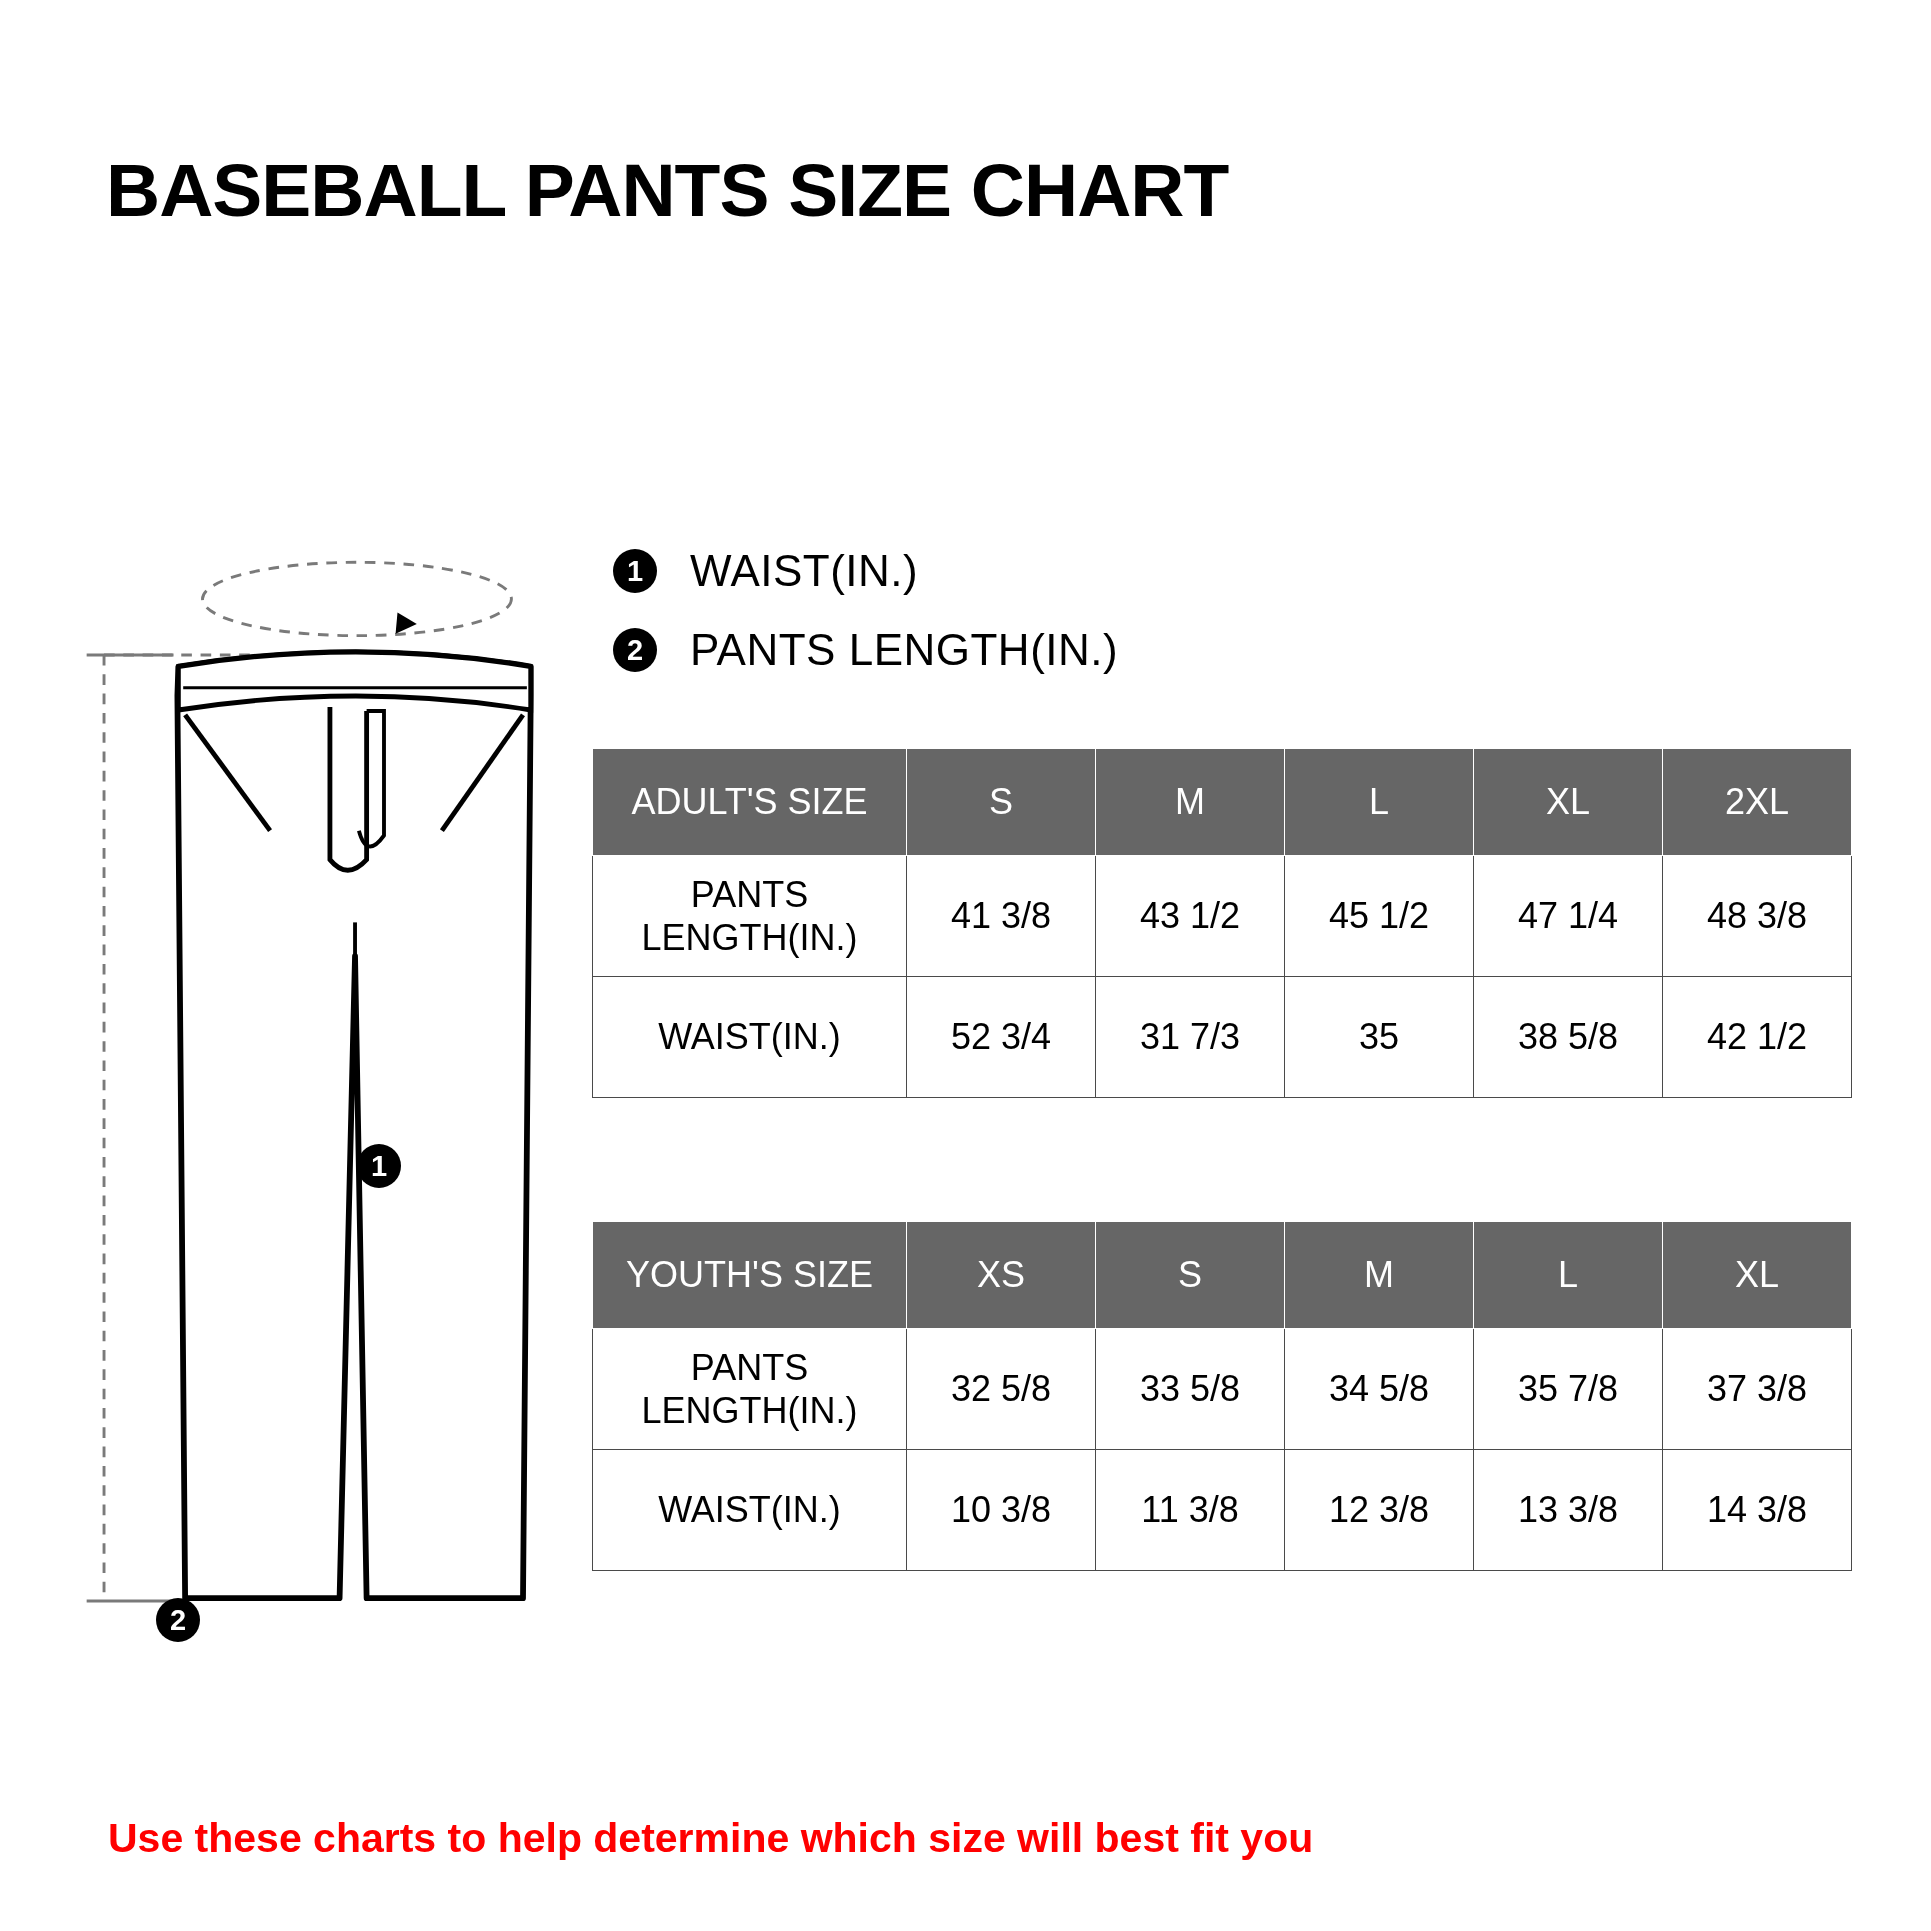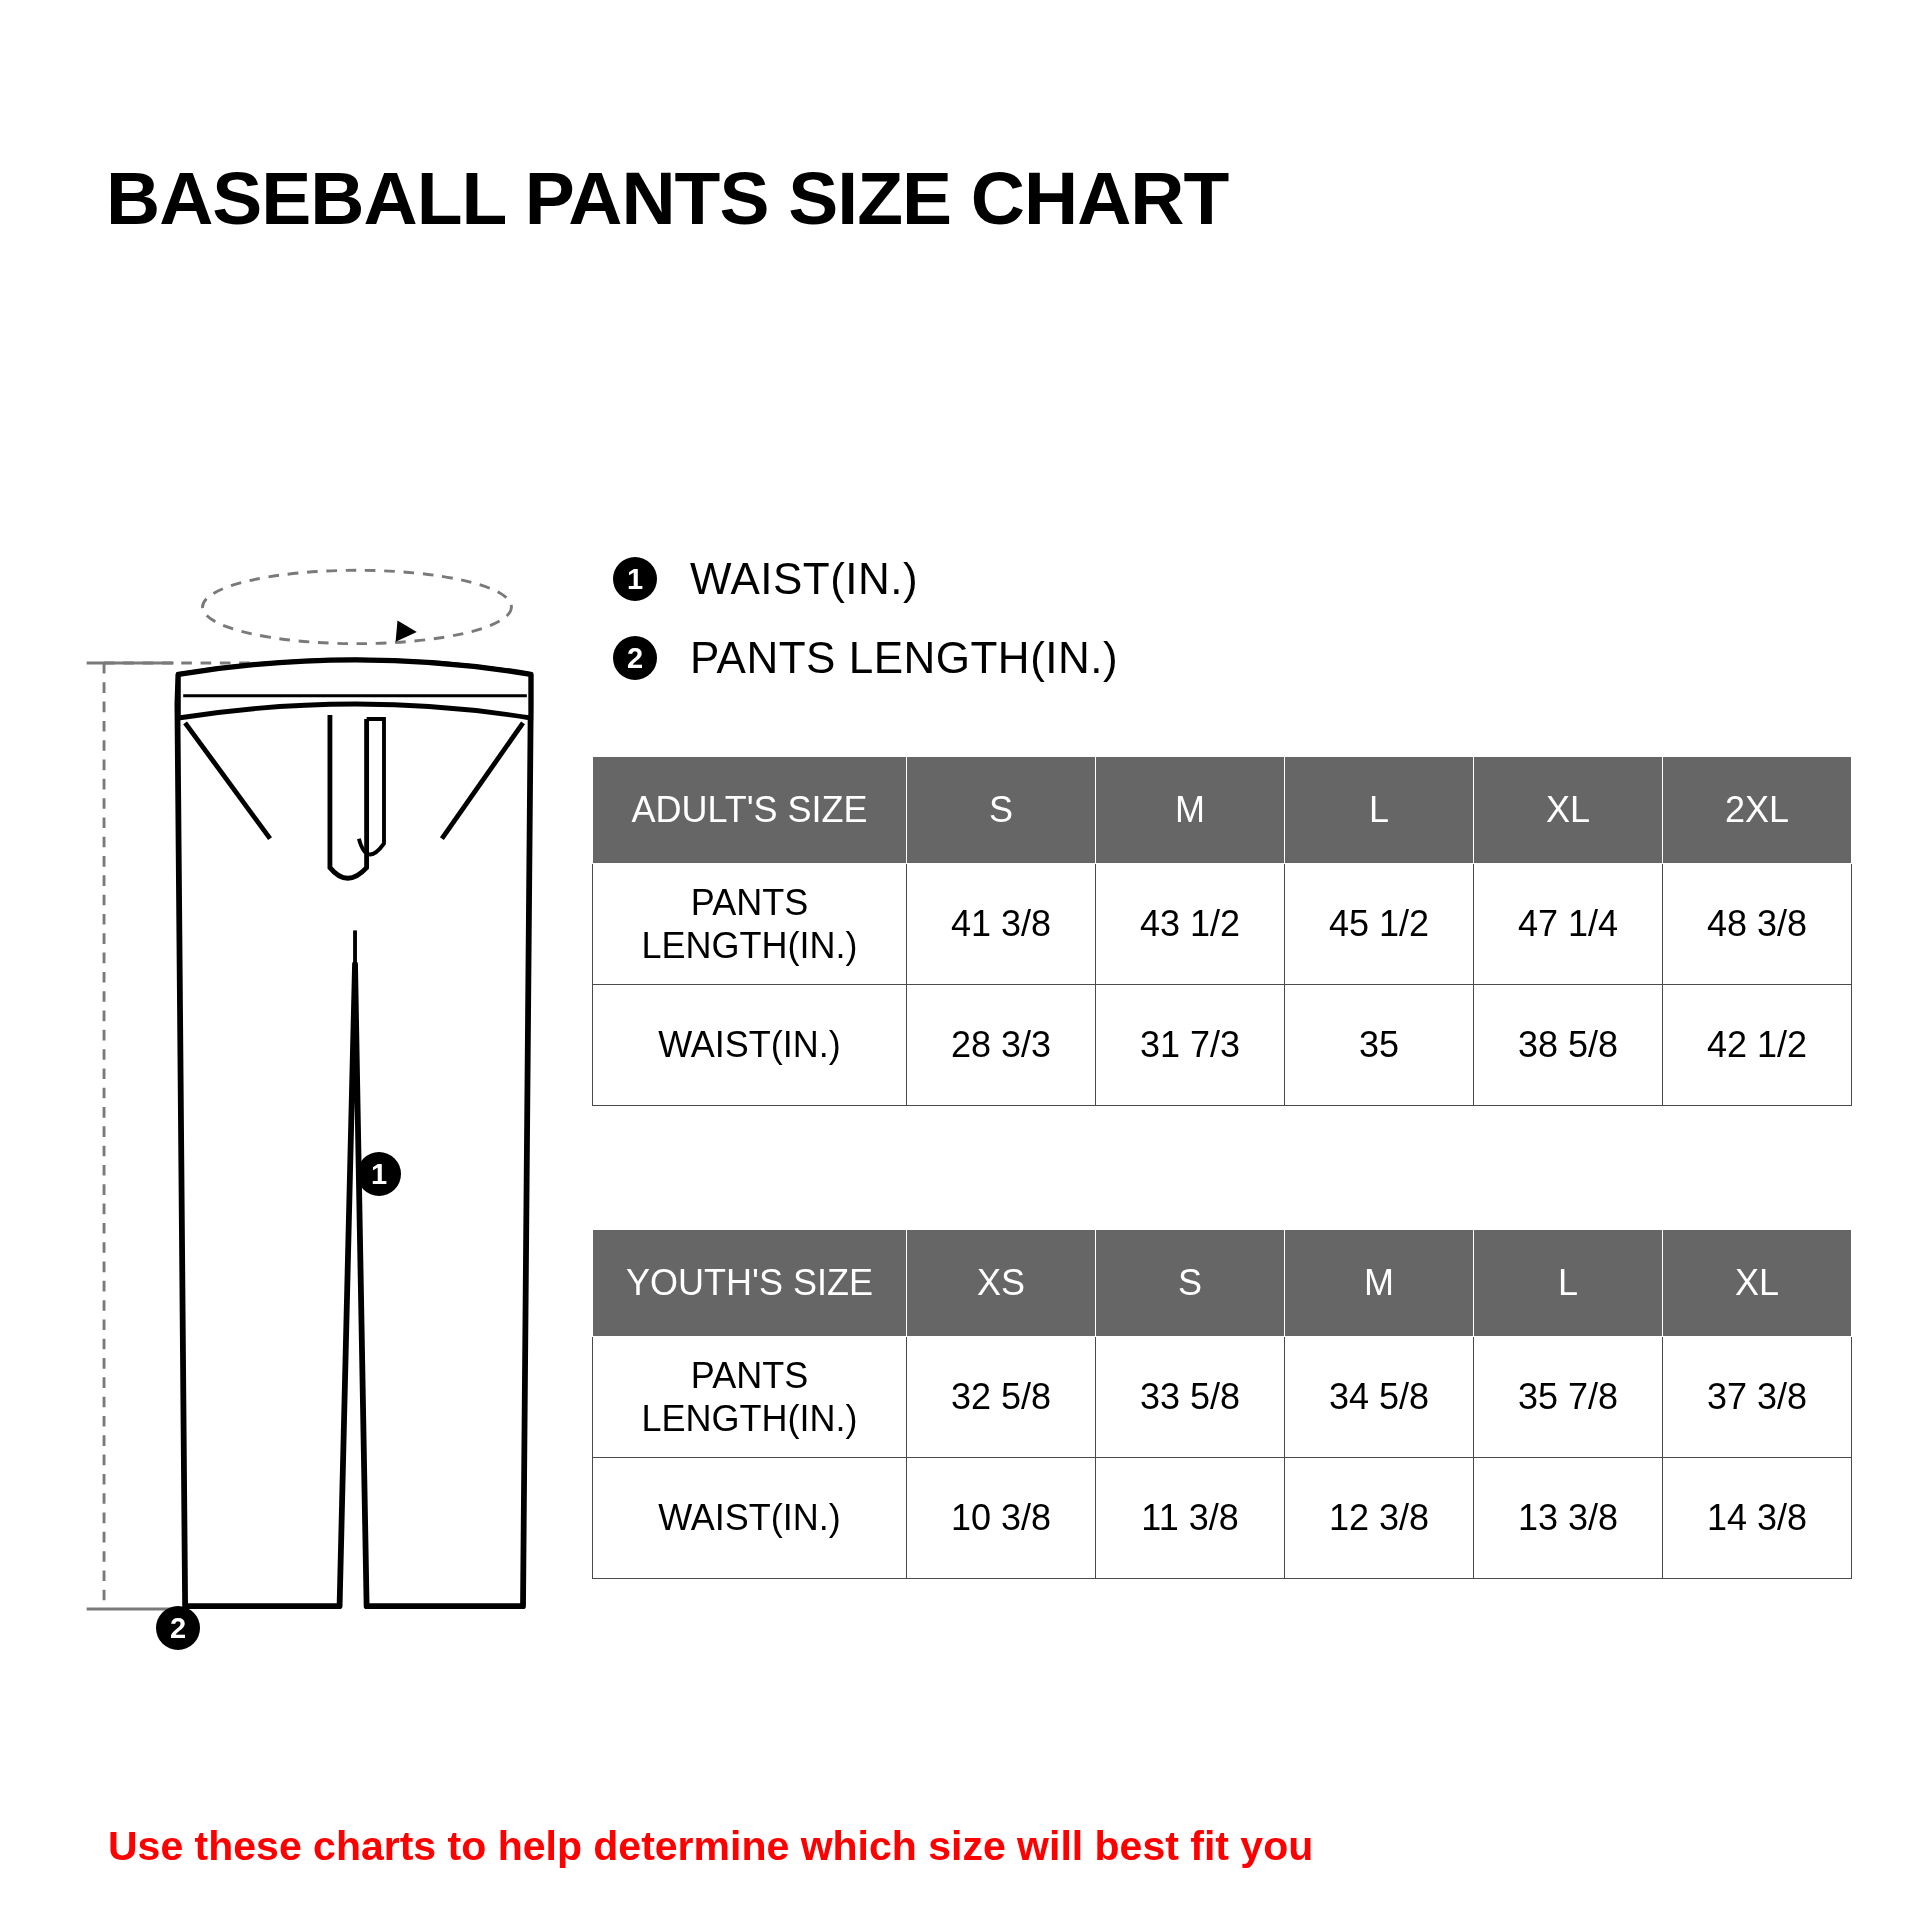--- a/index.html
+++ b/index.html
@@ -13,21 +13,20 @@
     font-family: "Liberation Sans", sans-serif;
     color: #000000;
     position: relative;
     overflow: hidden;
   }
   .page {
     position: absolute;
     left: 0; top: 0;
     width: 1931px;
     height: 1573px;
-    margin-top: 8px;
   }
 
   
   .title {
     position: absolute;
     left: 106px;
     top: 101px;
     font-size: 75px;
     font-weight: bold;
     letter-spacing: -1px;
@@ -232,21 +231,21 @@
         <tr>
           <td class="row-label">PANTS LENGTH(IN.)</td>
           <td>41 3/8</td>
           <td>43 1/2</td>
           <td>45 1/2</td>
           <td>47 1/4</td>
           <td>48 3/8</td>
         </tr>
         <tr>
           <td class="row-label">WAIST(IN.)</td>
-          <td>28 3/3</td>
+          <td>52 3/4</td>
           <td>31 7/3</td>
           <td>35</td>
           <td>38 5/8</td>
           <td>42 1/2</td>
         </tr>
       </tbody>
     </table>
   </div>
 
   <div class="table-wrap table-youth">

